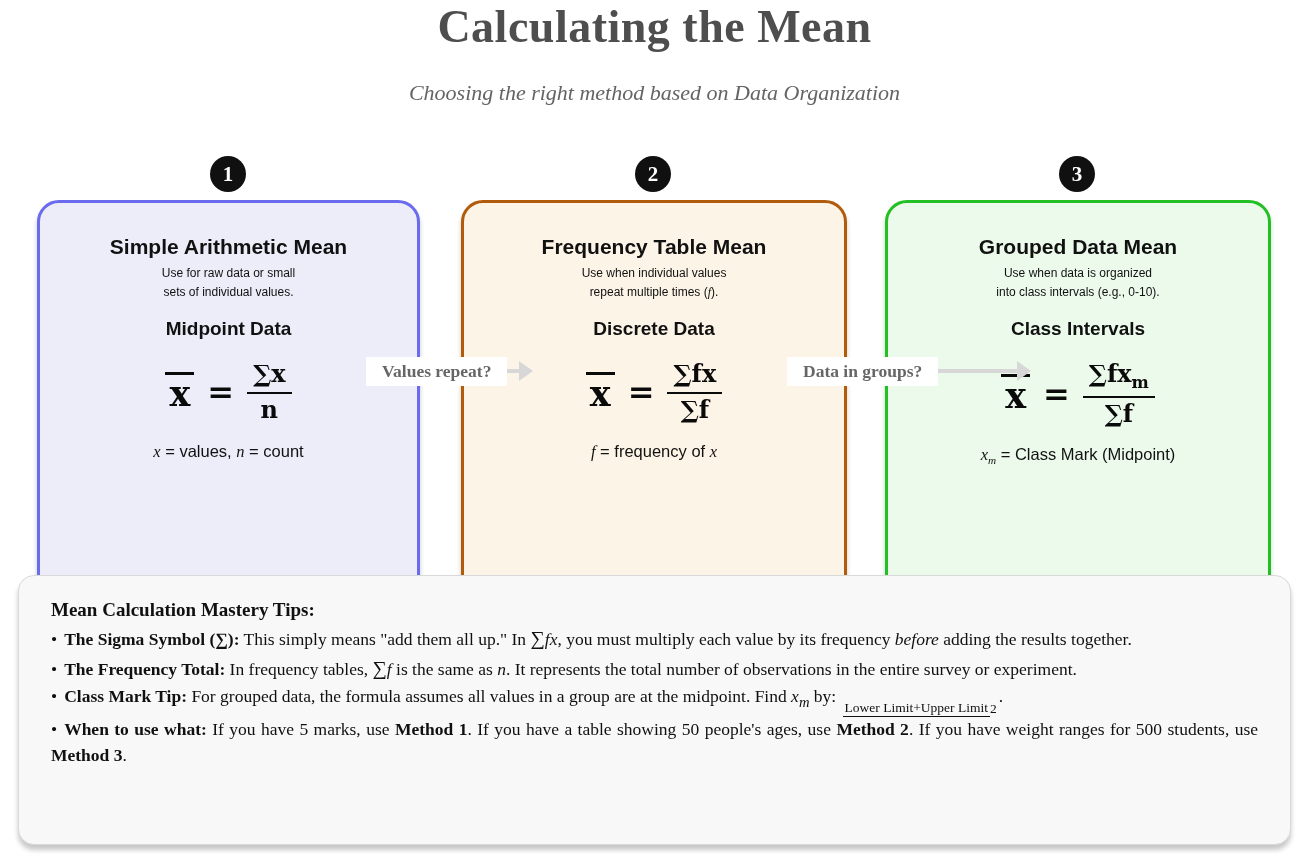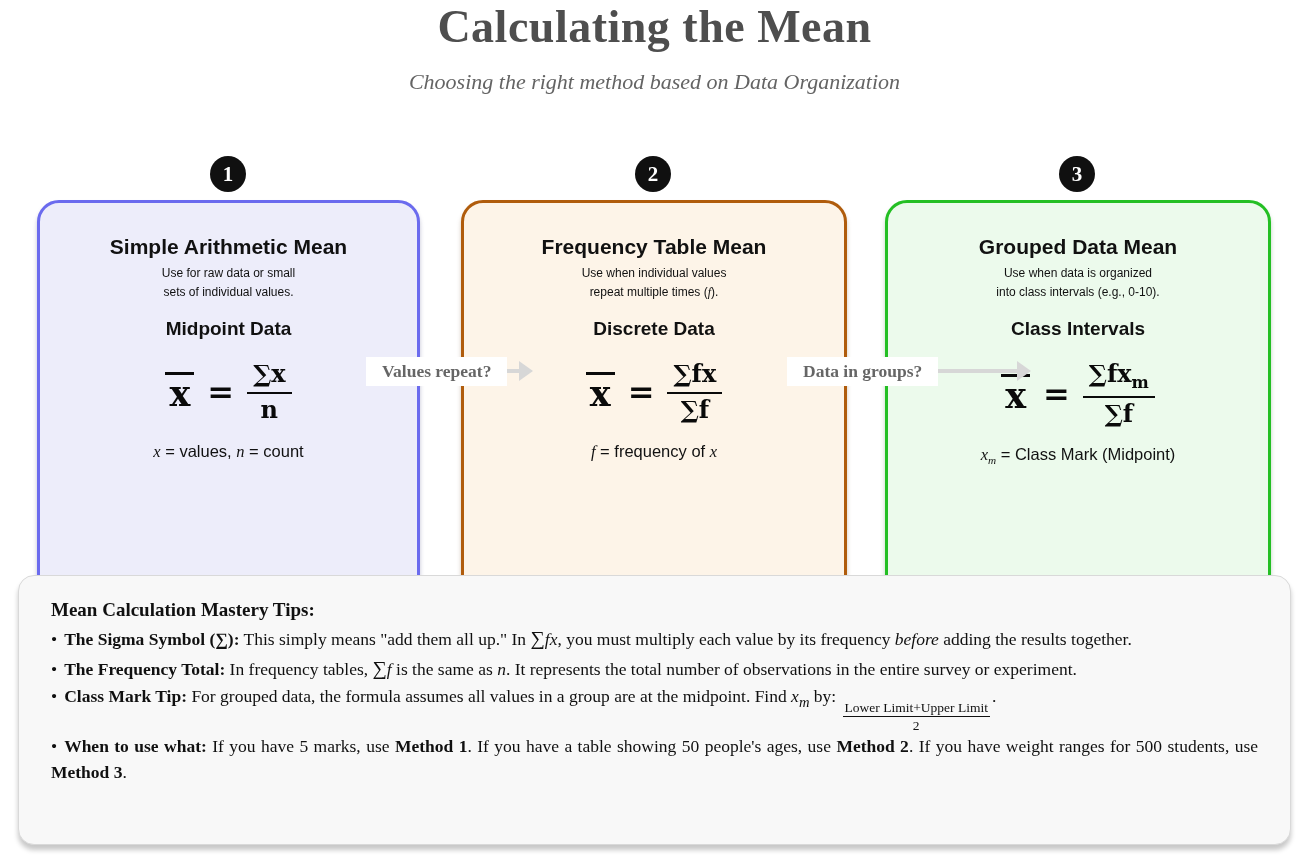--- a/index.html
+++ b/index.html
@@ -8,21 +8,21 @@
     background:#ffffff; font-family:"Liberation Sans", sans-serif; color:#111;
   }
 
   
   .header { position:absolute; top:0; left:0; width:100%; text-align:center; }
   .title {
     font-family:"Liberation Serif", serif; font-weight:bold;
     font-size:46px; color:#4e4e4e; letter-spacing:0.5px;
   }
   .subtitle {
-    margin-top:16px; font-family:"Liberation Serif", serif; font-style:italic;
+    margin-top:27px; font-family:"Liberation Serif", serif; font-style:italic;
     font-size:22px; color:#646464;
   }
 
   
   .badge {
     position:absolute; top:156px; width:36px; height:36px; border-radius:50%;
     background:#101010; color:#ffffff; font-family:"Liberation Serif", serif;
     font-weight:bold; font-size:21px; display:flex; align-items:center; justify-content:center;
   }
   .badge1 { left:210px; } .badge2 { left:635px; } .badge3 { left:1059px; }
@@ -77,21 +77,21 @@
     box-shadow:0 5px 5px rgba(0,0,0,0.22);
     padding:20px 32px 0; font-family:"Liberation Serif", serif; font-size:17.5px; color:#101010;
   }
   .tips-heading { font-weight:bold; font-size:19px; margin:0 0 12px; }
   .tips p { margin:0; line-height:1.48; text-align:justify; }
   .blt  { margin-right:7px; }
   .blead{ font-weight:bold; }
   .bvar { font-style:italic; }
   .bsig { font-size:115%; }
   .ifrac {
-    display:inline-flex; flex-direction:column; align-items:center;
+    display:inline-flex; flex-direction:row; align-items:center;
     font-size:13.5px; line-height:1.15; vertical-align:-10px; margin:0 2px;
   }
   .ifrac .fn { border-bottom:1px solid #101010; padding:0 2px 1px; }
   .ifrac .fd { padding-top:1px; }
 </style>
 </head>
 <body>
 
 <div class="page">
 

